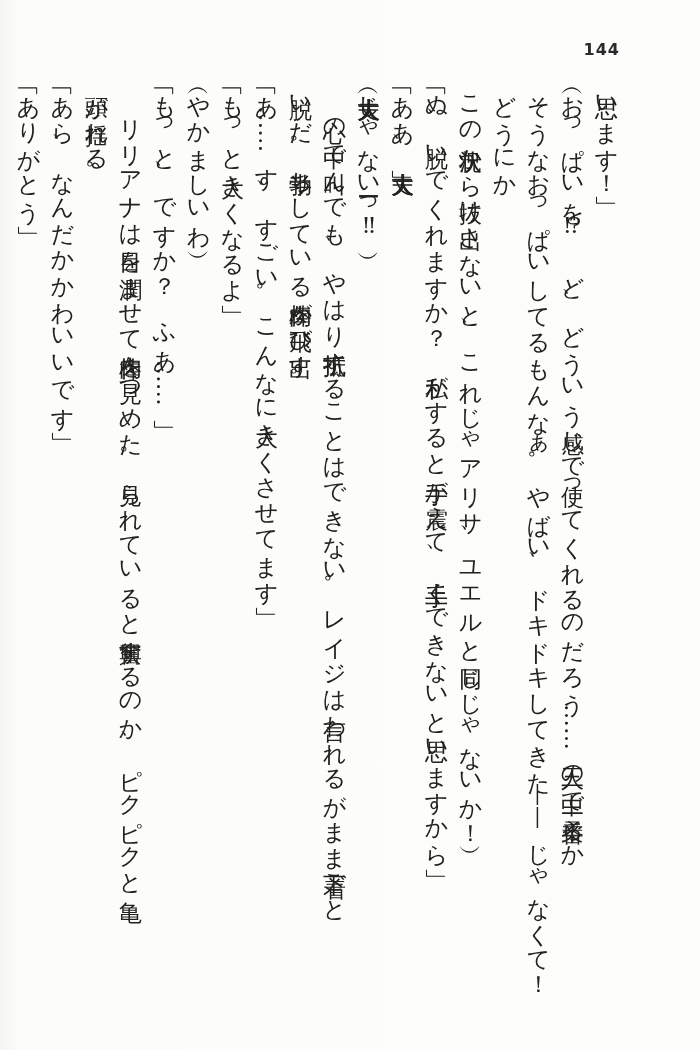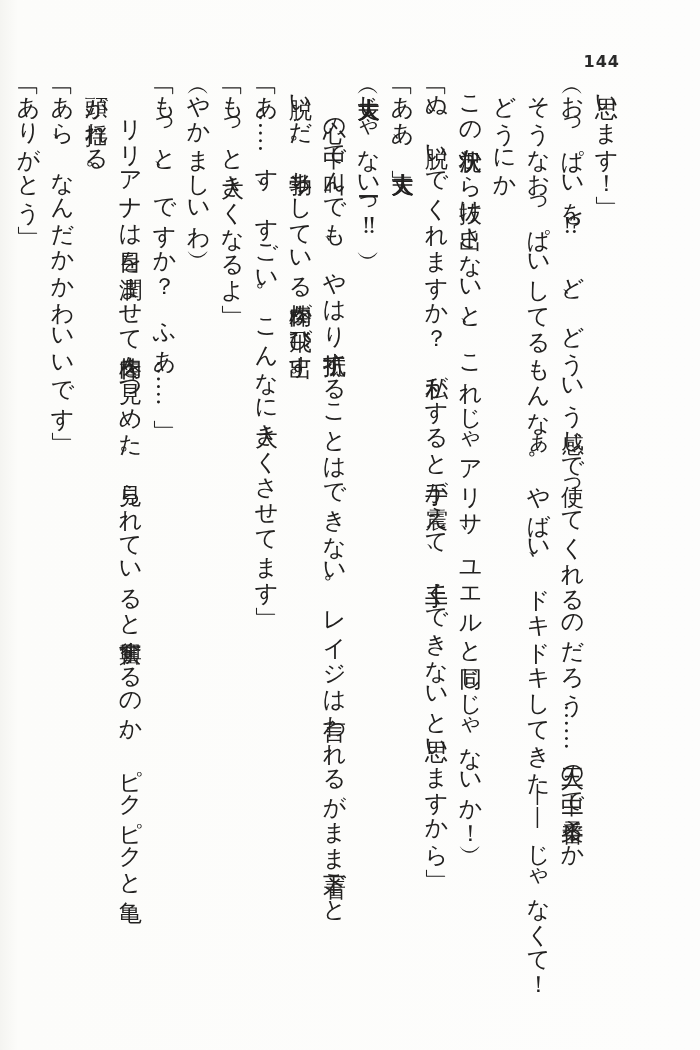--- a/index.html
+++ b/index.html
@@ -14,21 +14,21 @@
     overflow: hidden;
     font-family: "DejaVu Serif", "Liberation Serif", serif;
   }
   .scan-page {
     position: absolute;
     inset: 0;
     background: linear-gradient(90deg, #f4f4f1 0px, #fcfcfa 18px, #fdfdfc 100%);
   }
   .page-number {
     position: absolute;
-    top: 52px;
+    top: 40px;
     right: 80px;
     font-family: "DejaVu Sans", "Liberation Sans", sans-serif;
     font-size: 16px;
     font-weight: 600;
     letter-spacing: 1px;
     color: #2a2a2a;
   }
   .text-block {
     position: absolute;
     top: 80px;

